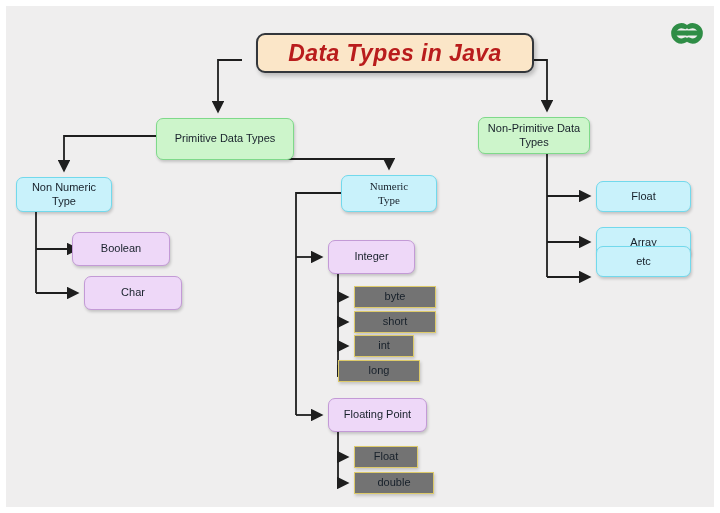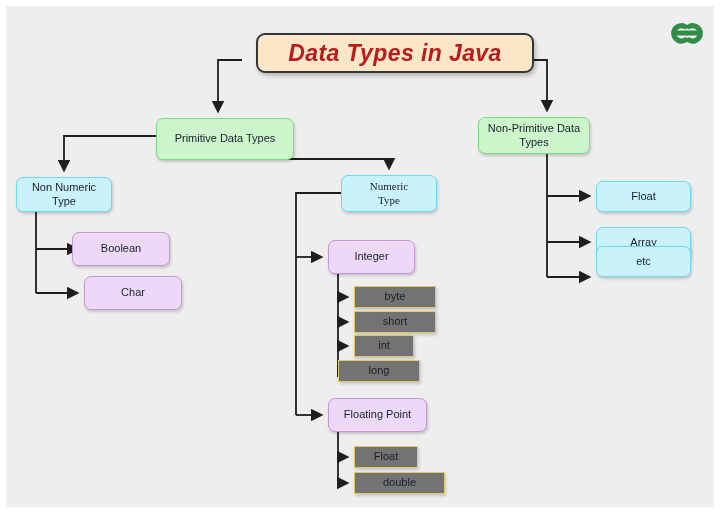--- a/index.html
+++ b/index.html
@@ -124,21 +124,21 @@
   <div class="node yellow" style="left:332px;top:354px;width:82px;height:22px">
     <span>long</span>
   </div>
 
   <div class="node purple" style="left:322px;top:392px;width:99px;height:34px">
     <span>Floating Point</span>
   </div>
   <div class="node yellow" style="left:348px;top:440px;width:64px;height:22px">
     <span>Float</span>
   </div>
-  <div class="node yellow" style="left:348px;top:466px;width:91px;height:22px">
+  <div class="node yellow" style="left:348px;top:466px;width:80px;height:22px">
     <span>double</span>
   </div>
 
   <div class="node cyan" style="left:590px;top:175px;width:95px;height:31px">
     <span>Float</span>
   </div>
   <div class="node cyan" style="left:590px;top:221px;width:95px;height:31px">
     <span>Array</span>
   </div>
   <div class="node cyan" style="left:590px;top:240px;width:95px;height:31px">

